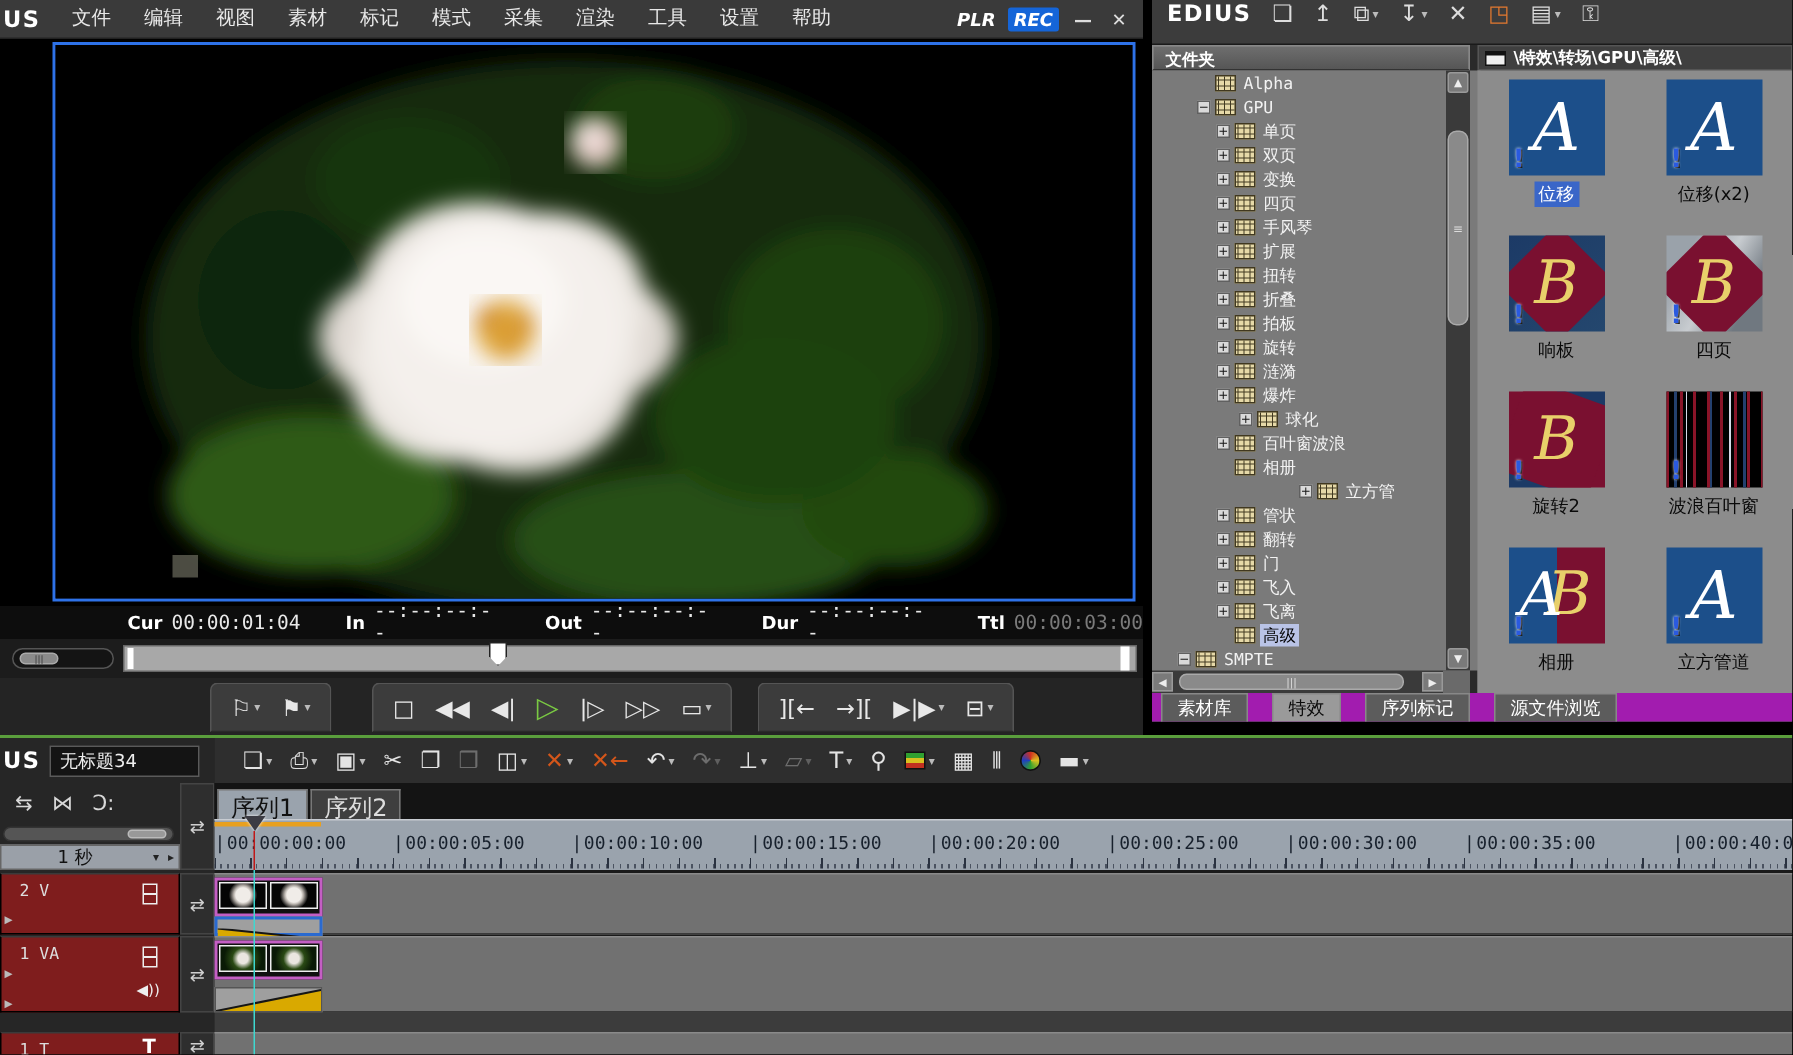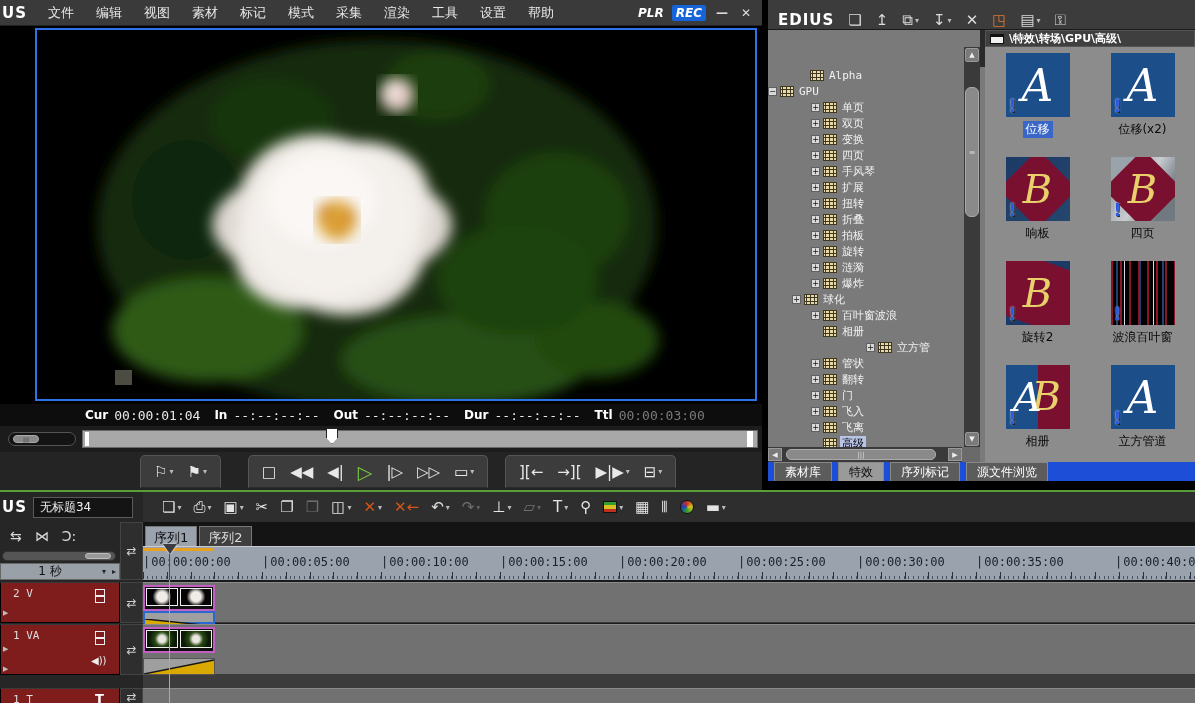--- a/index.html
+++ b/index.html
@@ -14,21 +14,21 @@
   .menu-item { color:#e8e8e8; font-size:13px; padding:0 11px; line-height:26px; }
   .menubar-right { margin-left:auto; display:flex; align-items:center; gap:8px; padding-right:8px; }
   .plr { color:#fff; font-weight:bold; font-size:12px; font-style:italic; }
   .rec { color:#fff; font-weight:bold; font-size:12px; font-style:italic; background:#1565d8; padding:1px 4px; border-radius:2px; }
   .winbtn { color:#ddd; font-size:12px; font-weight:bold; width:16px; text-align:center; }
 
   .preview { position:absolute; left:0; top:26px; width:762px; height:378px; background:#000; }
   .vframe { position:absolute; left:35px; top:2px; width:722px; height:373px; border:2px solid #2e72e8; background:#000; }
   .vframe svg { display:block; }
 
-  .tcbar { position:absolute; left:0; top:404px; width:762px; height:22px; background:#0d0d0d; display:flex; align-items:center; padding-left:85px; gap:14px; }
+  .tcbar { position:absolute; left:0; top:404px; width:762px; height:22px; background:#0d0d0d; display:flex; align-items:center; padding-left:85px; gap:30px; }
   .tc { display:flex; align-items:center; gap:6px; }
   .tc .tcl { color:#fff; font-weight:bold; font-size:12px; }
   .tc .tcv { color:#e8e8e8; font-size:13px; font-family:"DejaVu Sans Mono", monospace; }
   .tc.c-dim .tcv { color:#7a7a7a; }
 
   .scrubrow { position:absolute; left:0; top:426px; width:762px; height:26px; background:#1c1c1c; }
   .shuttle { position:absolute; left:8px; top:6px; width:68px; height:14px; background:#141414; border:1px solid #555; border-radius:7px; }
   .shuttle-grip { position:absolute; left:4px; top:2px; width:26px; height:8px; background:#8a8a8a; border-radius:4px; border:1px solid #aaa; font-size:6px; color:#333; text-align:center; line-height:7px; }
   .posbar { position:absolute; left:82px; top:4px; width:676px; height:18px; background:#a8a8a8; border:1px solid #666; }
   .poscap-l { position:absolute; left:2px; top:1px; width:4px; height:14px; background:#fff; }
@@ -37,32 +37,32 @@
 
   .transport { position:absolute; left:0; top:452px; width:762px; height:38px; background:#242424; }
   .tgroup { position:absolute; top:3px; height:33px; background:#3c3c3c; border:1px solid #555; border-bottom-color:#2a2a2a; border-radius:5px 5px 0 0; display:flex; align-items:center; padding:0 8px; gap:4px; }
   .tbtn { color:#e8e8e8; font-size:15px; padding:0 5px; display:flex; align-items:center; }
   .tbtn.accent { color:#7ac943; font-size:19px; }
   .tbtn .caret { display:none; }
   .tbtn.caret .caret { display:inline; font-size:8px; color:#bbb; margin-left:2px; }
 
   
   #bin { position:absolute; left:768px; top:0; width:427px; height:481px; background:#7a7a7a; }
-  .bin-toolbar { position:absolute; left:0; top:0; width:427px; height:30px; background:#3c3c3c; display:flex; align-items:flex-end; gap:14px; padding:0 10px; border-bottom:1px solid #1a1a1a; }
+  .bin-toolbar { position:absolute; left:0; top:0; width:427px; height:30px; background:#3c3c3c; display:flex; align-items:flex-start; gap:14px; padding:0 10px; border-bottom:1px solid #1a1a1a; }
   .bin-logo { color:#fff; font-weight:bold; font-size:15px; letter-spacing:1px; }
   .bico { color:#ddd; font-size:15px; display:flex; align-items:center; }
   .bico .caret { display:none; }
   .bico.caret .caret { display:inline; font-size:8px; color:#bbb; margin-left:2px; }
   .bico.c-add-effect { color:#e07830; }
   .folder-header { position:absolute; left:0; top:30px; width:212px; height:17px; background:linear-gradient(#6e6e6e,#565656); color:#fff; font-weight:bold; font-size:11px; line-height:17px; padding-left:8px; border:1px solid #888; border-bottom-color:#333; }
   .pathbar { position:absolute; left:217px; top:30px; width:210px; height:17px; background:#3f3f3f; color:#fff; font-weight:bold; font-size:11px; line-height:17px; display:flex; align-items:center; gap:5px; padding-left:4px; border:1px solid #555; }
   .mini-folder { width:14px; height:10px; background:#f0f0f0; border:1px solid #111; border-top:3px solid #111; }
   .bin-divider { position:absolute; left:212px; top:30px; width:5px; height:432px; background:#2a2a2a; }
 
-  .tree { position:absolute; left:0; top:47px; width:219px; height:400px; background:#7a7a7a; overflow:hidden;margin-top:20px; }
+  .tree { position:absolute; left:0; top:47px; width:219px; height:400px; background:#7a7a7a; overflow:hidden; }
   .trow { height:16px; display:flex; align-items:center; gap:3px; }
   .expand { width:9px; height:9px; background:#d9d9d9; border:1px solid #606060; font-size:8px; line-height:7px; text-align:center; color:#111; flex:none; }
   .trow.c-none .expand { visibility:hidden; }
   .trow.c-plus .expand::after { content:"+"; }
   .trow.c-minus .expand::after { content:"−"; }
   .ticon { width:14px; height:11px; flex:none; background:#e6d9a8; border:1px solid #403820; background-image:linear-gradient(#403820 1px, transparent 1px),linear-gradient(90deg,#403820 1px, transparent 1px); background-size:4px 4px; background-position:1px 2px; }
   .tlabel { color:#f2f2f2; font-size:11px; font-family:"DejaVu Sans Mono", monospace; padding:0 2px; white-space:nowrap; }
   .trow.selected .tlabel { background:#b9c3e6; color:#000; }
 
   .vscroll { position:absolute; left:196px; top:47px; width:16px; height:400px; background:#3a3a3a; }
@@ -88,21 +88,21 @@
   .fx.c-b3 .fx-thumb { background:linear-gradient(45deg,#1c3a66 25%,#7a1030 25% 75%,#1c3a66 75%); }
   .fx.c-b3 .fx-thumb::after { transform:rotate(20deg) scale(1.15); }
   .fx.c-bars .fx-thumb { background:#000; background-image:repeating-linear-gradient(90deg,#8a1428 0 2px,transparent 2px 9px),repeating-linear-gradient(90deg,transparent 0 5px,#24406e 5px 7px,transparent 7px 23px),repeating-linear-gradient(90deg,transparent 0 13px,#d8d8e8 13px 14px,transparent 14px 29px); }
   .fx.c-bars .fx-thumb::before { content:""; }
   .fx.c-ab .fx-thumb { background:linear-gradient(90deg,#1c4f8a 50%,#7a1030 50%); }
   .fx.c-ab .fx-thumb::before { content:"A"; color:#fff; font-size:40px; transform:translateX(-10px); }
   .fx.c-ab .fx-thumb::after { content:"B"; left:26px; top:8px; font-family:"DejaVu Serif", serif; font-style:italic; color:#e8d06a; font-size:40px; }
   .fx-label { margin-top:4px; font-size:12px; color:#0a0a0a; padding:0 3px; }
   .fx.selected .fx-label { background:#3a66c8; color:#fff; }
 
-  .bin-tabs { position:absolute; left:0; top:462px; width:427px; height:19px; background:#1d4ed8; display:flex; gap:6px; padding-left:6px;text-align:center; }
+  .bin-tabs { position:absolute; left:0; top:462px; width:427px; height:19px; background:#a21caf; display:flex; gap:16px; padding-left:6px;text-align:center; }
   .btab { background:#5c5c5c; color:#fff; font-size:12px; padding:1px 10px 0; border:1px solid #888; border-bottom:none; }
   .btab.active { background:#9a9a9a; color:#0a0a0a; }
 
   
   #timeline { position:absolute; left:0; top:490px; width:1195px; height:213px; background:#2a2a2a; border-top:2px solid #5a9e3c; }
   .tl-left { position:absolute; left:0; top:0; width:143px; height:213px; background:#262626; }
   .tl-titlerow { position:absolute; left:0; top:0; width:143px; height:30px; display:flex; align-items:center; }
   .tl-logo { color:#fff; font-weight:bold; font-size:15px; padding:0 6px 0 2px; letter-spacing:1px; }
   .tl-title { background:#141414; border:1px solid #5a5a5a; color:#eee; font-size:12px; padding:1px 6px; width:100px; }
   .tl-moderow { position:absolute; left:0; top:30px; width:120px; height:28px; display:flex; align-items:center; gap:13px; padding-left:10px; }
@@ -125,21 +125,21 @@
   .tlico { color:#e4e4e4; font-size:15px; display:flex; align-items:center; padding:0 3px; }
   .tlico .caret { display:none; }
   .tlico.caret .caret { display:inline; font-size:8px; color:#bbb; margin-left:2px; }
   .tlico.dim { opacity:.35; }
   .tlico.c-orange { color:#d4561a; }
   .tlico.c-colorbars { }
   .tlico.c-colorbars .g { display:inline-block; width:14px; height:12px; background:linear-gradient(#30a030 0 33%,#d8c020 33% 66%,#c03020 66%); border:1px solid #111; }
   .tlico.c-wheel .g { display:inline-block; width:14px; height:14px; border-radius:50%; background:conic-gradient(#d03020,#d8c020,#30a030,#2040c0,#d03020); border:1px solid #111; }
 
   .seqtabs { position:absolute; left:0; top:30px; width:1052px; height:24px; background:#141414; display:flex; align-items:flex-end; gap:2px; padding-left:2px; }
-  .stab { font-size:13px; padding:2px 8px; height:20px; border:1px solid #777; border-bottom:none; background:#3f3f3f; color:#ddd; }
+  .stab { font-size:16px; padding:2px 8px; height:20px; border:1px solid #777; border-bottom:none; background:#3f3f3f; color:#ddd; }
   .stab.active { background:#9aa3ad; color:#111; }
 
   .ruler { position:absolute; left:0; top:54px; width:1052px; height:34px; background:#9aa3ad; border-top:1px solid #c8ccd2; }
   .inout-bar { position:absolute; left:0; top:1px; width:71px; height:3px; background:#e8a020; }
   .rlabels { position:absolute; left:0; top:8px; width:1052px; height:14px; }
   .rlabel { position:absolute; top:0; font-size:12px; color:#17202c; font-family:"DejaVu Sans Mono", monospace; white-space:nowrap; }
   .rlabel::before { content:"|"; margin-right:1px; }
   .rticks { position:absolute; left:0; bottom:1px; width:1052px; height:7px; background-image:repeating-linear-gradient(90deg,#2a3240 0 1px, transparent 1px 23.8px), repeating-linear-gradient(90deg, transparent 0 1px, transparent 1px 3.76px, #4a5260 3.76px 4.76px); background-size:100% 100%, 100% 45%; background-position:0 0, 0 100%; background-repeat:repeat-x; }
 
   .tracks { position:absolute; left:0; top:88px; width:1052px; height:125px; }
@@ -348,34 +348,35 @@
           <span class="bico caret">
             <span>▤</span>
             <span class="caret">▾</span>
           </span>
           <span class="bico">
             <span>⚿</span>
           </span>
         </span>
     </div>
 
+    <div class="folder-header">文件夹</div>
     <div class="pathbar">
       <span class="mini-folder"></span>
       <span>\特效\转场\GPU\高级\</span>
     </div>
     <div class="bin-divider"></div>
 
     <div class="tree">
 
     <div class="trow c-none" style="padding-left: 30px;">
           <span class="expand"></span>
           <span class="ticon"></span>
           <span class="tlabel">Alpha</span>
         </div>
-        <div class="trow c-minus" style="">
+        <div class="trow c-minus" style="padding-left: 30px;">
           <span class="expand"></span>
           <span class="ticon"></span>
           <span class="tlabel">GPU</span>
         </div>
         <div class="trow c-plus" style="padding-left: 43px;">
           <span class="expand"></span>
           <span class="ticon"></span>
           <span class="tlabel">单页</span>
         </div>
         <div class="trow c-plus" style="padding-left: 43px;">
@@ -426,21 +427,21 @@
         <div class="trow c-plus" style="padding-left: 43px;">
           <span class="expand"></span>
           <span class="ticon"></span>
           <span class="tlabel">涟漪</span>
         </div>
         <div class="trow c-plus" style="padding-left: 43px;">
           <span class="expand"></span>
           <span class="ticon"></span>
           <span class="tlabel">爆炸</span>
         </div>
-        <div class="trow c-plus" style="padding-left: 24px;">
+        <div class="trow c-plus" style="padding-left: 58px;">
           <span class="expand"></span>
           <span class="ticon"></span>
           <span class="tlabel">球化</span>
         </div>
         <div class="trow c-plus" style="padding-left: 43px;">
           <span class="expand"></span>
           <span class="ticon"></span>
           <span class="tlabel">百叶窗波浪</span>
         </div>
         <div class="trow c-none" style="padding-left: 43px;">

